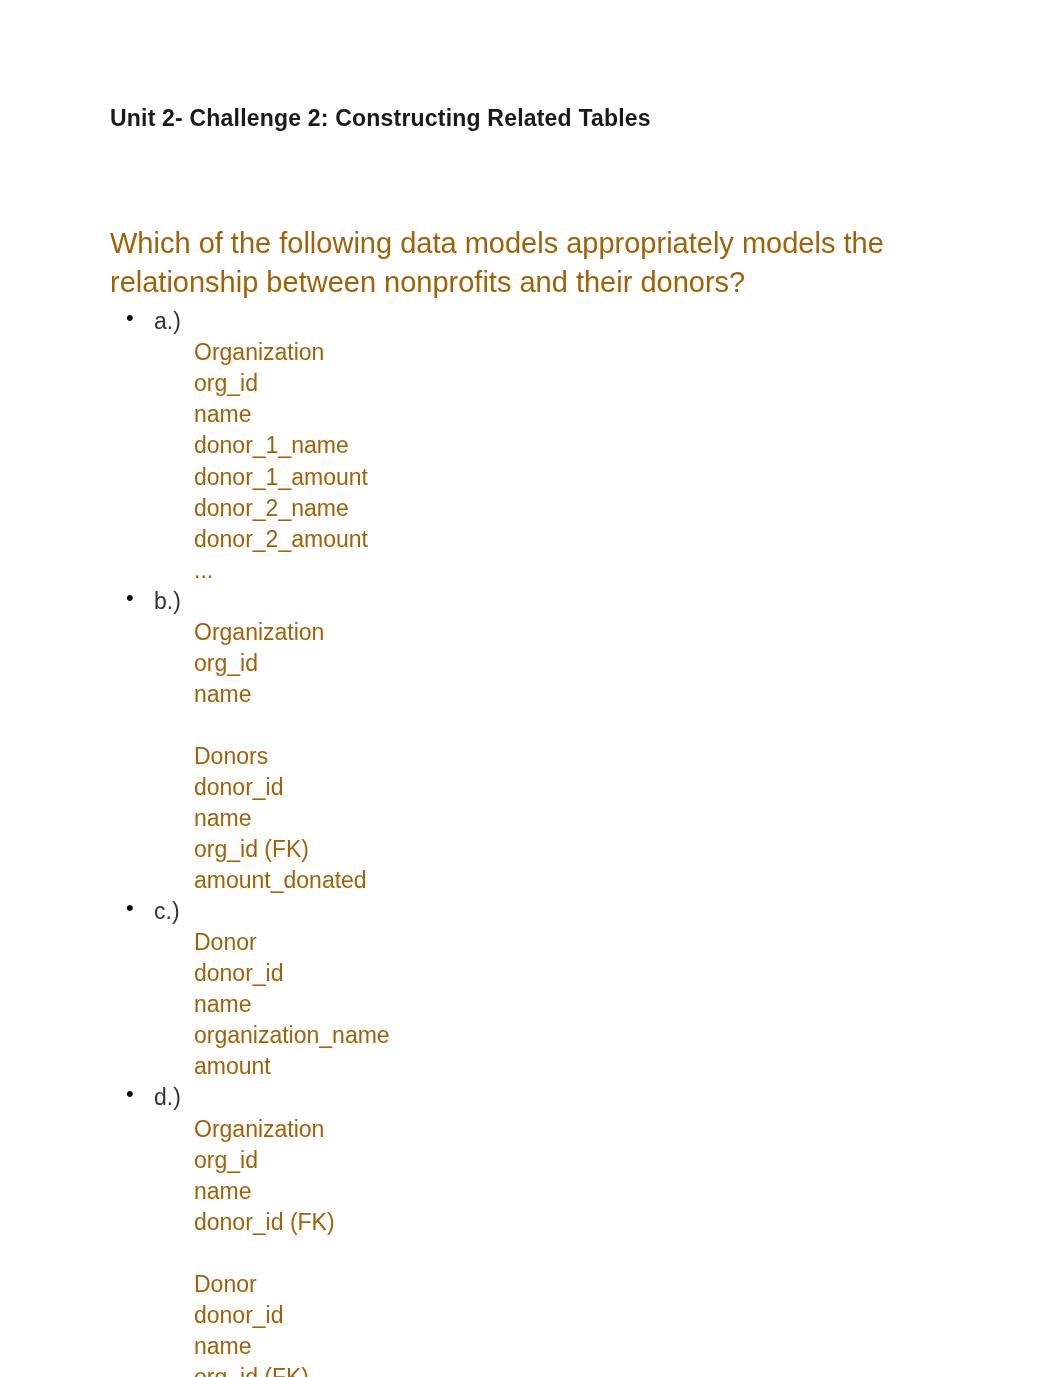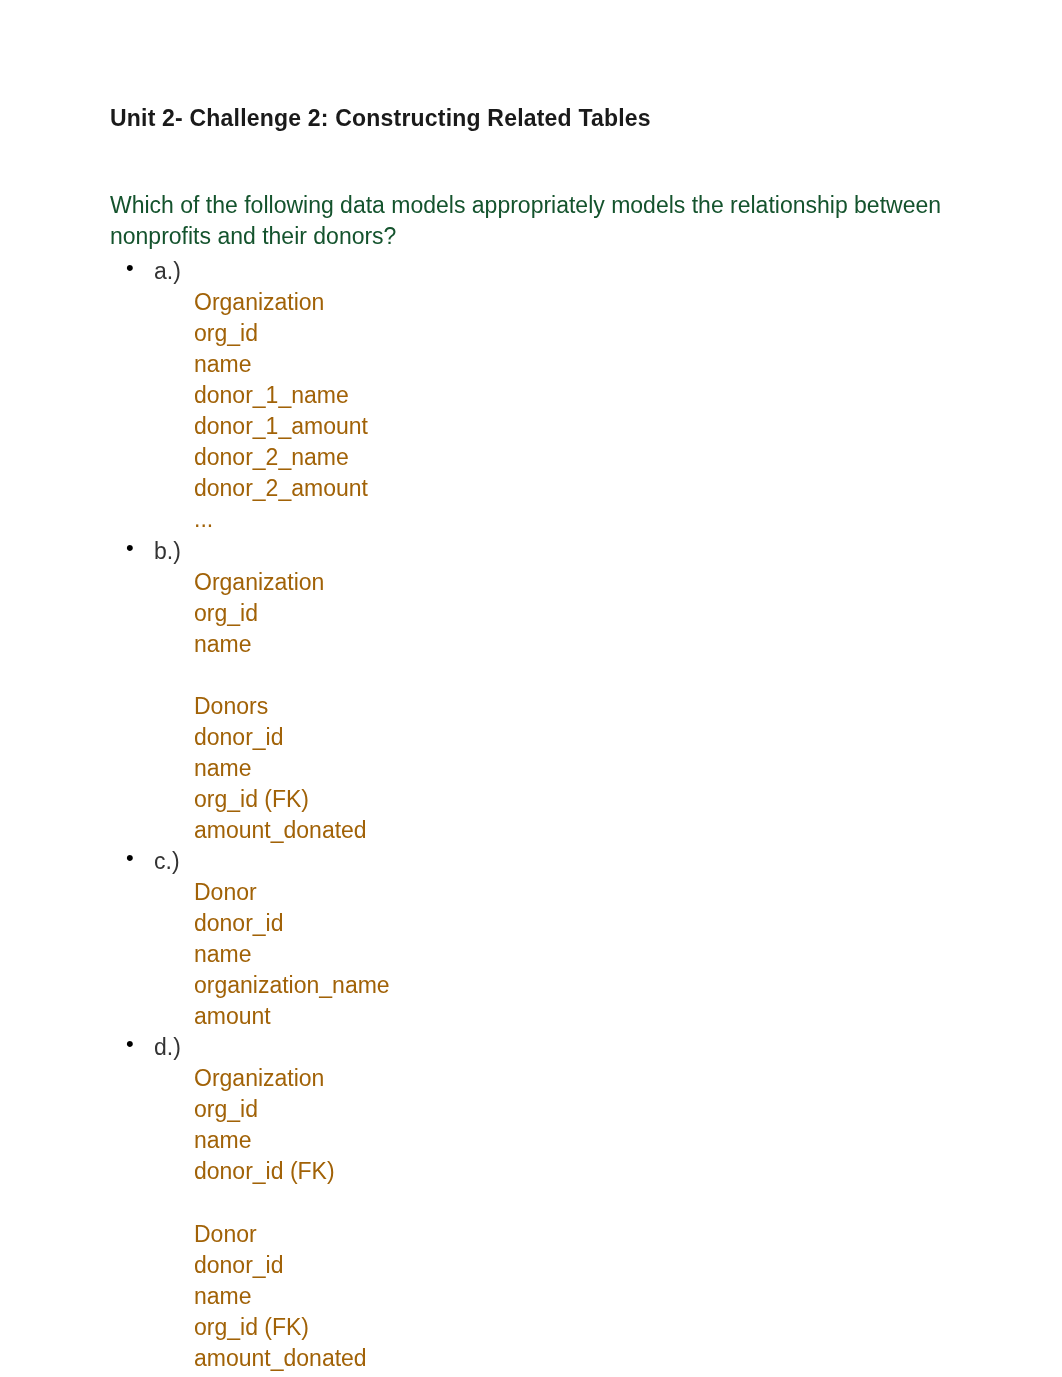--- a/index.html
+++ b/index.html
@@ -7,26 +7,26 @@
     background: #fff;
     width: 1062px;
     height: 1377px;
     font-family: Arial, Helvetica, sans-serif;
     padding: 105px 100px 60px 110px;
   }
   .title {
     font-weight: 700;
     font-size: 23px;
     color: #1a1a1a;
-    margin-bottom: 58px;
+    margin-bottom: 92px;
     letter-spacing: 0.2px;
   }
   .question {
-    font-size: 23px;
-    color: #14532d;
+    font-size: 29px;
+    color: #a16207;
     line-height: 1.35;
     margin-bottom: 4px;
   }
   ul.options {
     list-style: none;
     padding-left: 44px;
   }
   ul.options > li {
     position: relative;
     font-size: 23px;

